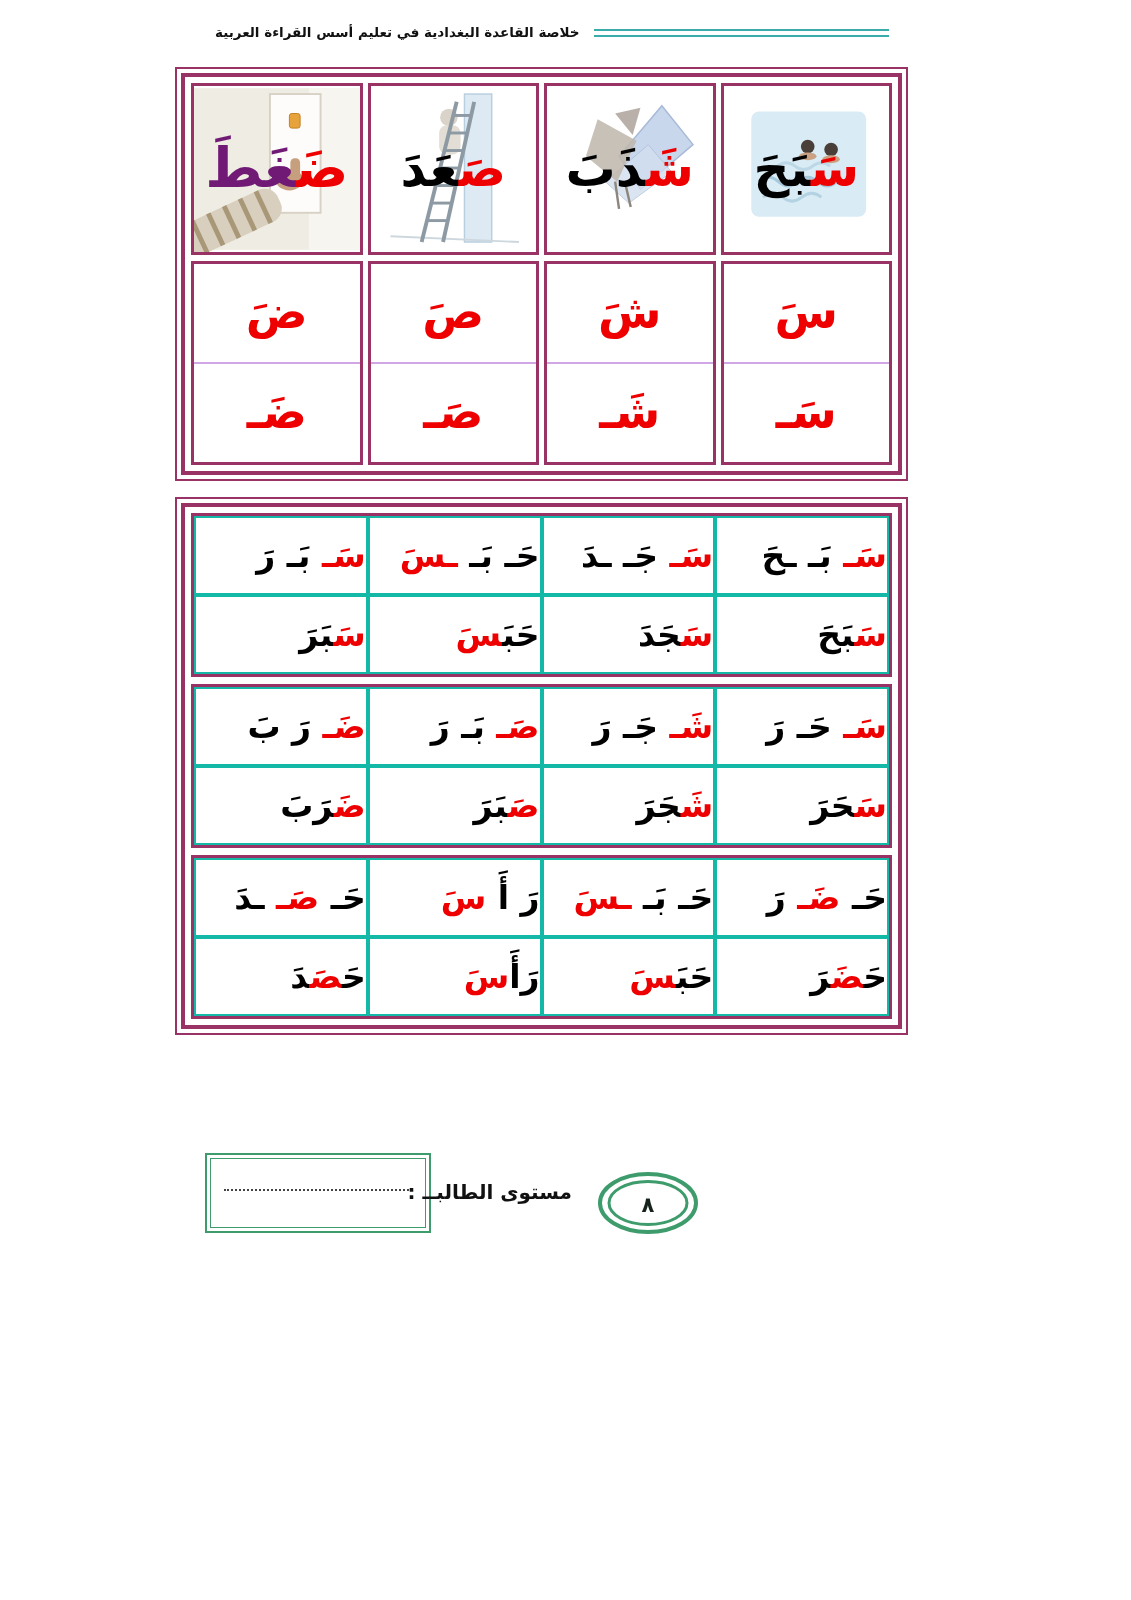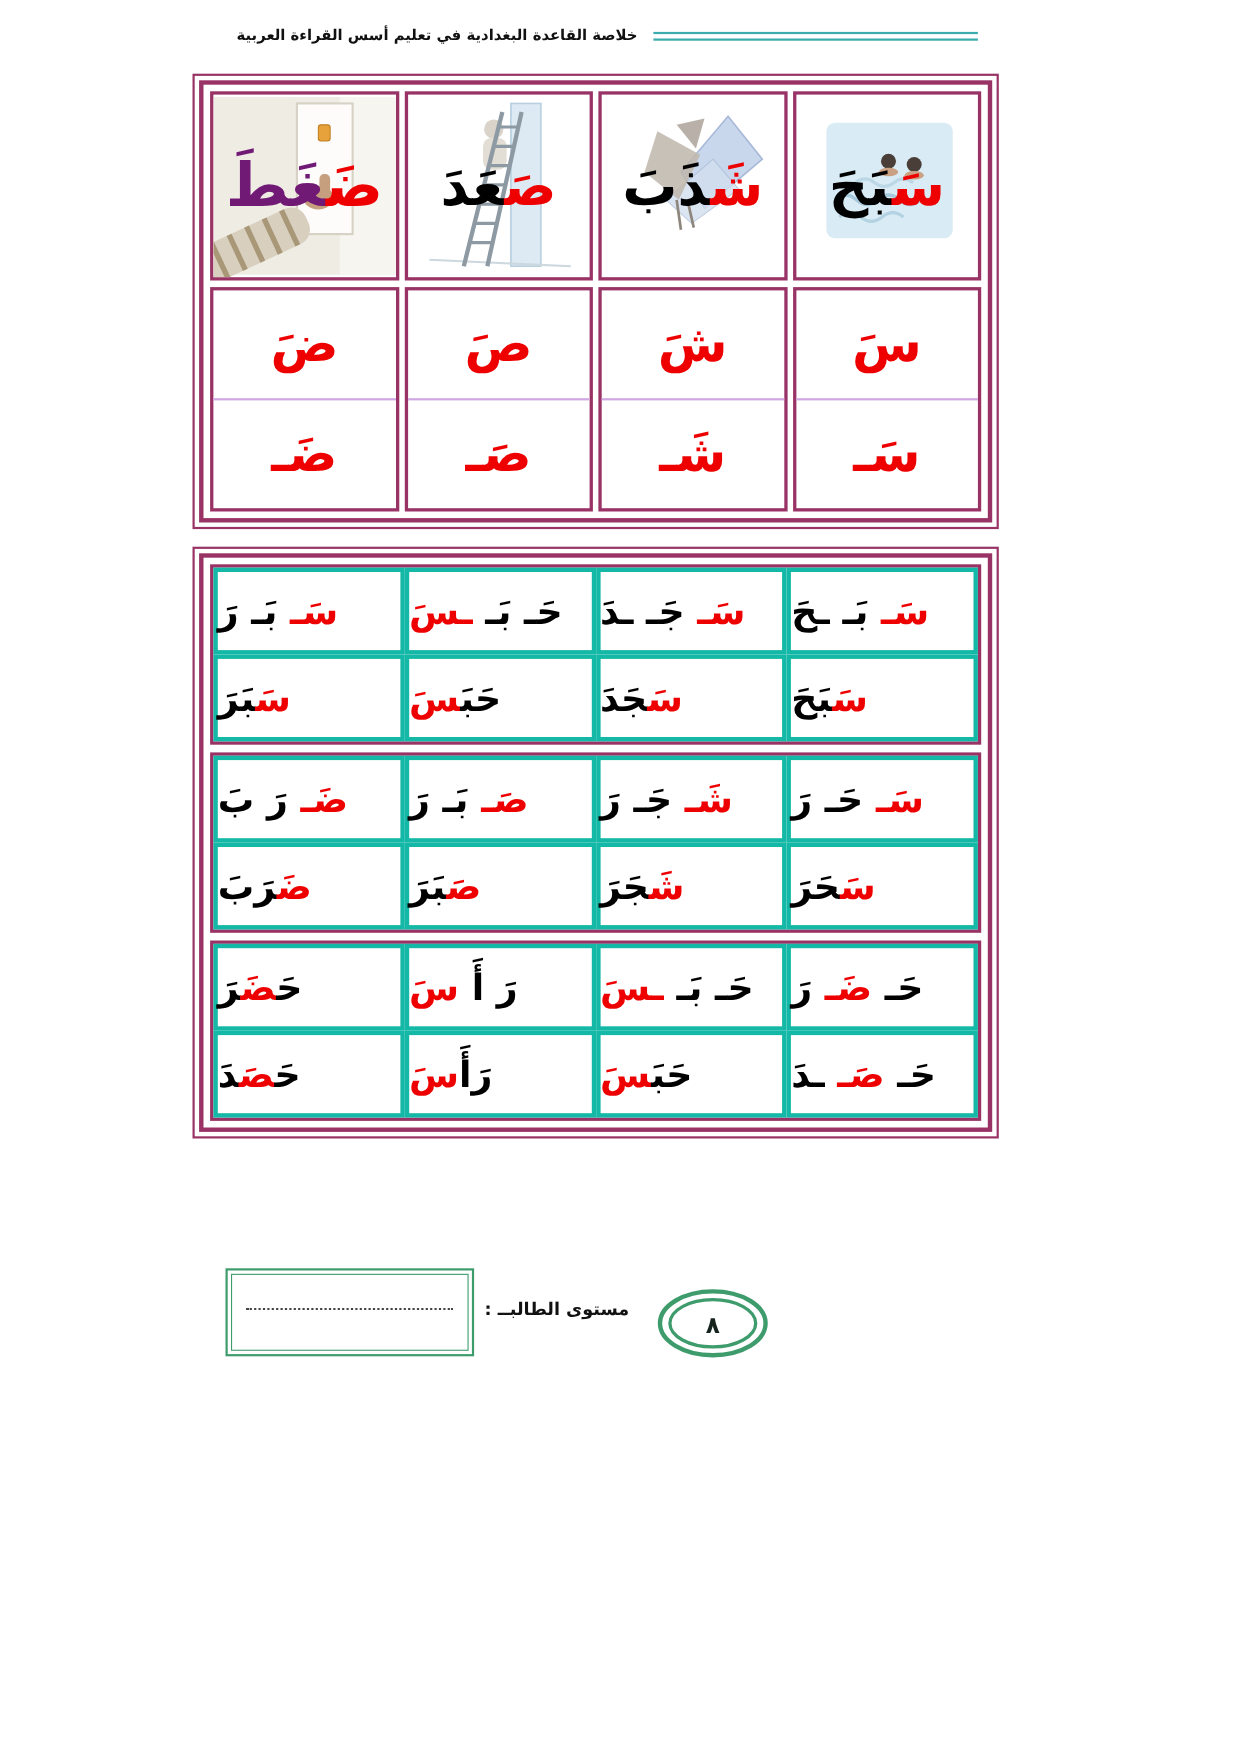--- a/index.html
+++ b/index.html
@@ -23,32 +23,32 @@
   .pic-word.big { font-size:55px; }
   .letters-row { margin-top:6px; flex:1; display:grid; grid-template-columns:repeat(4,1fr); gap:5px; direction:rtl; }
   .letter-box { border:3px solid #993366; display:flex; flex-direction:column; background:#fff; }
   .letter-cell { flex:1; display:flex; align-items:center; justify-content:center; font-size:46px; font-weight:bold; color:#ee0000; line-height:1.25; direction:rtl; }
   .letter-cell.top { border-bottom:2.5px solid #d0a7e4; }
 
   
   #table2 { left:175px; top:497px; width:733px; height:538px; }
   #table2 .inner-frame { gap:7px; }
   .group-box { flex:1; border:3px solid #993366; display:grid; grid-template-columns:repeat(4,1fr); grid-template-rows:1fr 1fr; direction:rtl; background:#fff; }
-  .t2cell { border:4px solid #14b8a6; display:flex; align-items:center; justify-content:flex-end; overflow:visible; }
+  .t2cell { border:2px solid #14b8a6; display:flex; align-items:center; justify-content:flex-start; overflow:visible; }
   .segline { font-size:33px; font-weight:bold; line-height:1.5; direction:rtl; white-space:pre; text-align:center; }
 
   .seg-red  { color:#ee0000; }
   .seg-blue { color:#000000; }
   .seg-gray { color:#701a75; }
 
   
   .level-box { position:absolute; left:205px; top:1153px; width:226px; height:80px; border:2.5px solid #3e9c6c; padding:3px; background:#fff; }
   .level-box-inner { width:100%; height:100%; border:1.5px solid #3e9c6c; position:relative; }
   .dotted-line { position:absolute; left:6%; top:44%; width:88%; border-bottom:2px dotted #444; }
-  .level-label { position:absolute; left:432px; top:1180px; width:140px; font-size:16px; font-weight:bold; color:#111; direction:rtl; text-align:right; white-space:nowrap; }
+  .level-label { position:absolute; left:432px; top:1180px; width:140px; font-size:20px; font-weight:bold; color:#111; direction:rtl; text-align:right; white-space:nowrap; }
   .page-oval { position:absolute; left:597px; top:1170px; width:102px; height:66px; }
   .page-oval svg { position:absolute; inset:0; }
   .page-num { position:absolute; inset:0; display:flex; align-items:center; justify-content:center; font-size:21px; font-weight:bold; color:#15231c; padding-top:4px; }
 </style>
 </head>
 <body>
 
 <div class="header-title">خلاصة القاعدة البغدادية في تعليم أسس القراءة العربية</div>
 <div class="header-rule"></div>
 
@@ -208,24 +208,24 @@
       <div class="t2cell">
           <div class="segline"><span class="seg-blue">حَـ </span><span class="seg-red">ضَـ </span><span class="seg-blue">رَ</span></div>
         </div>
       <div class="t2cell">
           <div class="segline"><span class="seg-blue">حَـ </span><span class="seg-blue">بَـ </span><span class="seg-red">ـسَ</span></div>
         </div>
       <div class="t2cell">
           <div class="segline"><span class="seg-blue">رَ </span><span class="seg-blue">أَ </span><span class="seg-red">سَ</span></div>
         </div>
       <div class="t2cell">
+          <div class="segline"><span class="seg-blue">حَـ </span><span class="seg-red">صَـ </span><span class="seg-blue">ـدَ</span></div>
+        </div>
+      <div class="t2cell">
           <div class="segline"><span class="seg-blue">حَ‍</span><span class="seg-red">‍ضَ‍</span><span class="seg-blue">‍رَ</span></div>
-        </div>
-      <div class="t2cell">
-          <div class="segline"><span class="seg-blue">حَـ </span><span class="seg-red">صَـ </span><span class="seg-blue">ـدَ</span></div>
         </div>
       <div class="t2cell">
           <div class="segline"><span class="seg-blue">حَبَ‍</span><span class="seg-red">‍سَ</span></div>
         </div>
       <div class="t2cell">
           <div class="segline"><span class="seg-blue">رَأَ</span><span class="seg-red">سَ</span></div>
         </div>
       <div class="t2cell">
           <div class="segline"><span class="seg-blue">حَ‍</span><span class="seg-red">‍صَ‍</span><span class="seg-blue">‍دَ</span></div>
         </div>

